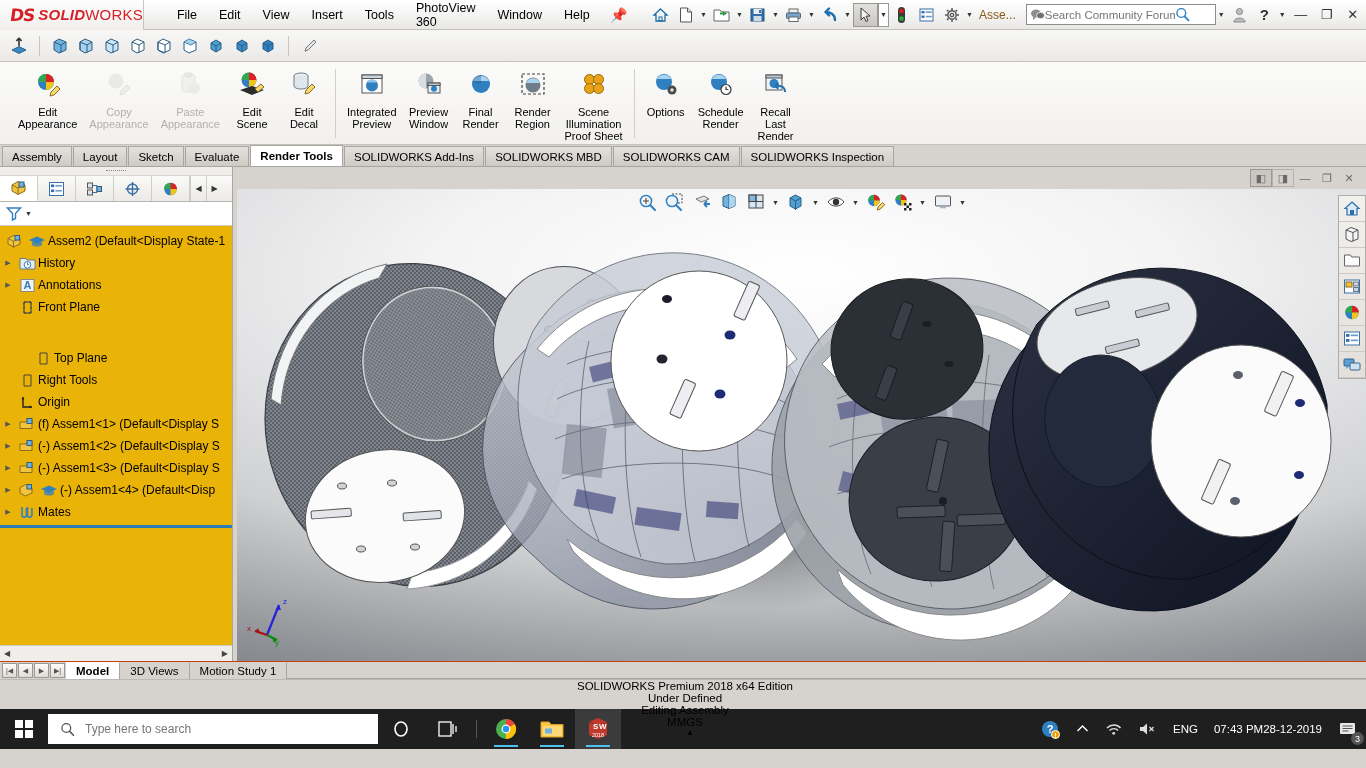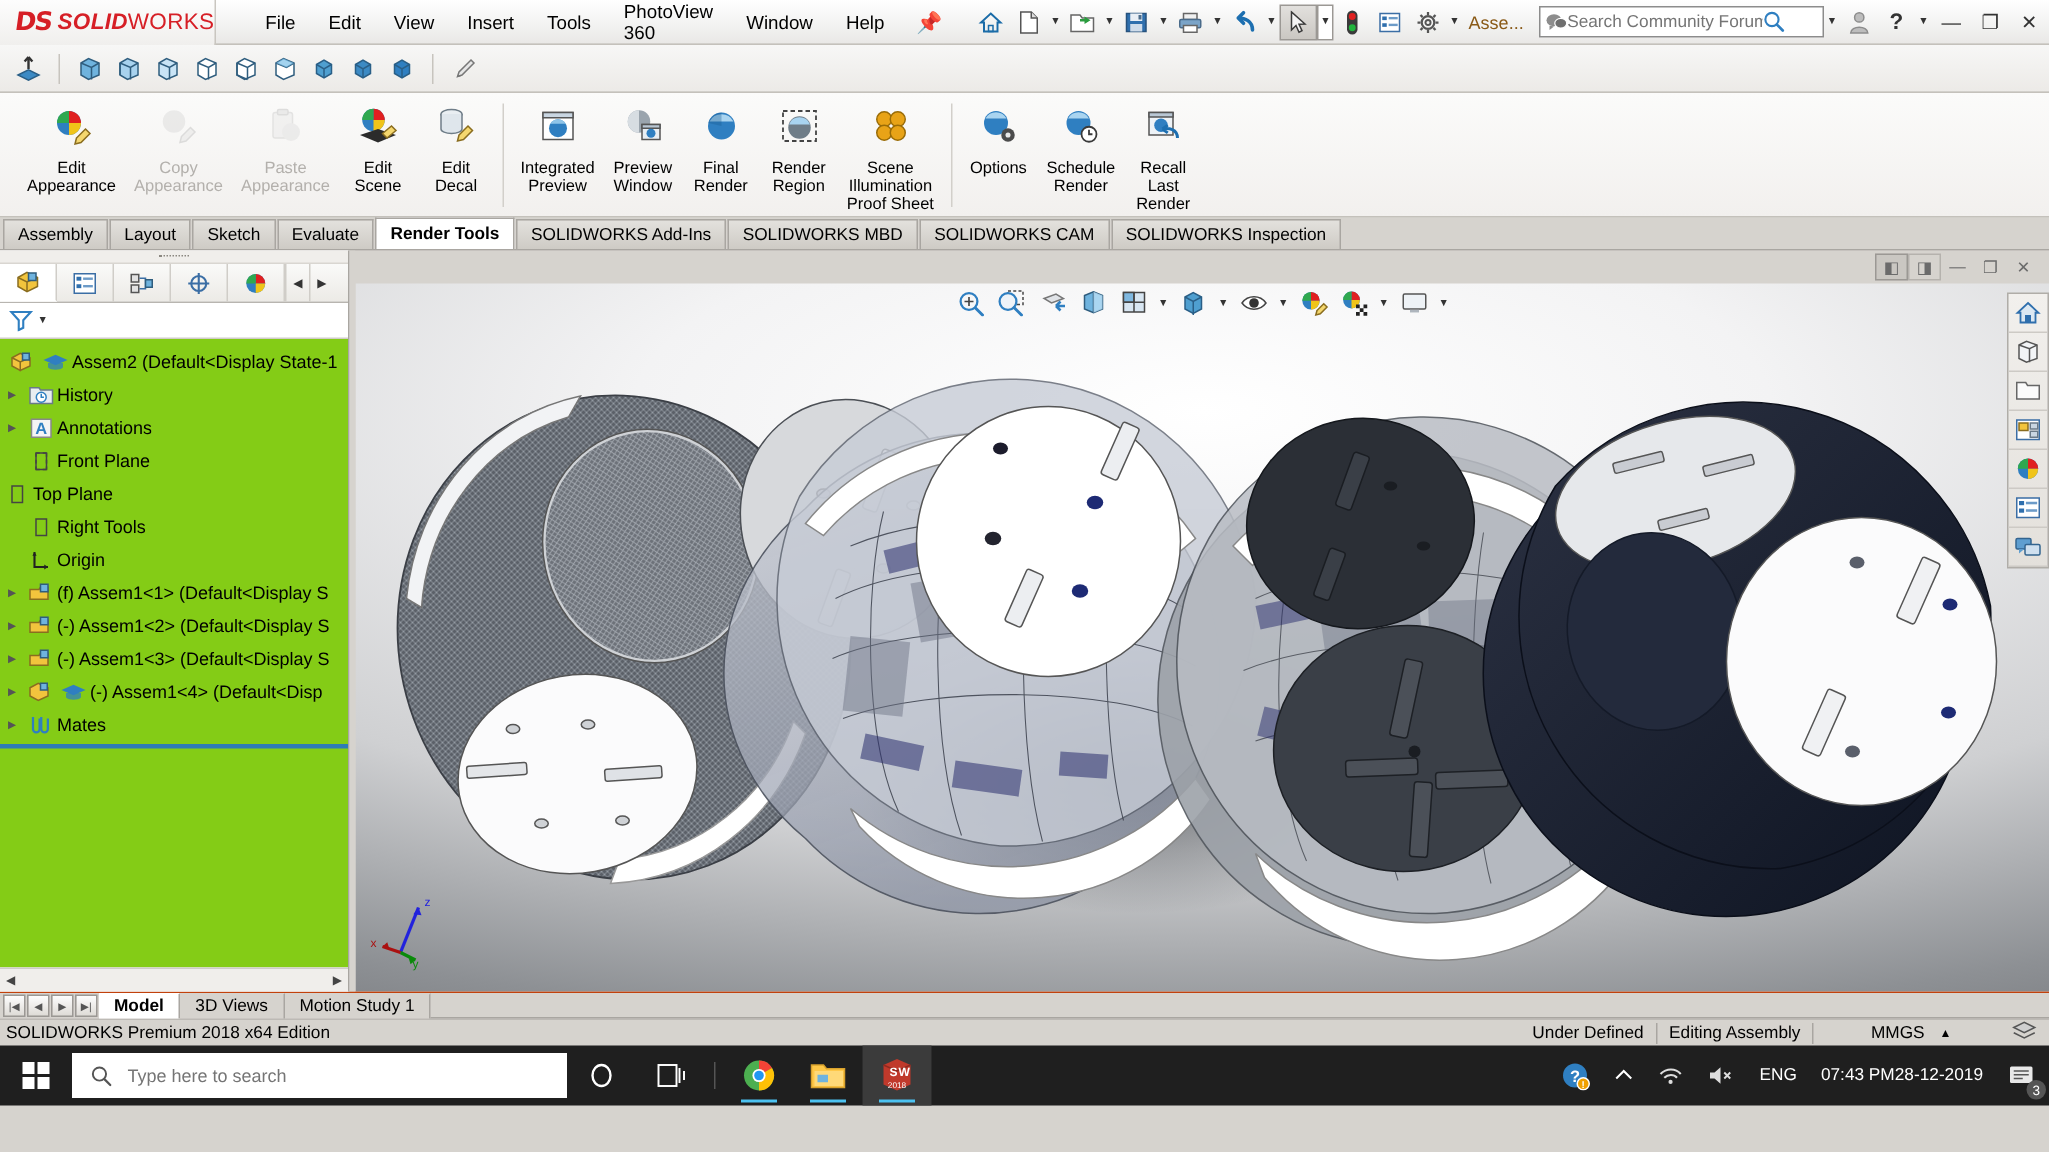--- a/index.html
+++ b/index.html
@@ -81,21 +81,21 @@
   .grip span{ width:20px;height:3px;border-top:1px dotted #8b8881;}
   .ptabs{ height:26px; display:flex; align-items:stretch;
      background:linear-gradient(#fafaf9,#eceae6); border-bottom:1px solid #b8b5b0;}
   .ptab{ width:38px; display:flex;align-items:center;justify-content:center;
      border-right:1px solid #d0cdc8; cursor:default;}
   .ptab.active{ background:#fff; border-bottom:1px solid #fff;}
   .parrow{ width:16px; display:flex;align-items:center;justify-content:center;
      font-size:8px; color:#333; border-left:1px solid #d0cdc8; cursor:default;}
   .filterbar{ height:24px; border-bottom:1px solid #cfccc7; display:flex; align-items:center;
      padding-left:6px; background:#fff;}
-  .tree{ flex:1; overflow:hidden; padding-top:4px; font-size:12px; background:#84cc16;}
+  .tree{ flex:1; overflow:hidden; padding-top:4px; font-size:12px; background:#eab308;}
   .trow{ height:22px; display:flex; align-items:center; white-space:nowrap; cursor:default;}
   .tarr{ width:16px; text-align:center; font-size:7px; color:#555; flex:none;}
   .ticon{ width:22px; display:flex; align-items:center; justify-content:center; flex:none;}
   .tlabel{ overflow:hidden; }
   .hbar{ height:3px; background:#2e7cb5; margin-top:2px;}
   .lp-bottom{ height:16px; background:#f0eeeb; border-top:1px solid #cfccc7;
      display:flex; align-items:center; justify-content:space-between; padding:0 4px;
      font-size:8px; color:#444;}
   .vsplit{ width:4px; background:#d6d3ce; cursor:col-resize;}
   
@@ -120,22 +120,22 @@
   .btabs{ height:18px; display:flex; align-items:stretch; background:#d6d3ce;
      border-top:1px solid #c2410c; }
   .navb{ display:flex; align-items:center; padding-left:2px;}
   .navb div{ width:15px;height:15px;border:1px solid #9b9894;background:linear-gradient(#fdfdfd,#dedbd6);
      display:flex;align-items:center;justify-content:center;font-size:7px;margin-right:1px;color:#555;cursor:default;}
   .btab{ padding:0 10px; display:flex;align-items:center; font-size:11.5px;
      border-right:1px solid #a9a6a1; border-top:1px solid transparent; cursor:default;}
   .btab.active{ background:#fff; font-weight:bold;}
   .btab-fill{ flex:1; border-bottom:1px solid #a9a6a1;}
   
-  .statusbar{ height:18px; display:flex; align-items:center; background:#d6d3ce;
-     border-top:1px solid #bdbab5; font-size:11.5px; padding-left:4px;}
+  .statusbar{ height:30px; display:flex; align-items:center; background:#d6d3ce;
+     border-top:1px solid #bdbab5; font-size:11.5px; padding-left:4px;flex-direction:column;}
   .sb-sep{ width:1px;height:14px; background:#a9a6a1; margin:0 8px;}
   
   .taskbar{ height:40px; background:#1f1f1f; display:flex; align-items:center; }
   .start{ width:48px;height:40px; display:flex;align-items:center;justify-content:center; cursor:default;}
   .tsearch{ width:330px; height:30px; background:#fff; display:flex; align-items:center;
      padding-left:12px; gap:10px; }
   .tsearch input{ border:0;outline:0; font-size:12px; color:#444; width:250px;
      font-family:"Liberation Sans",sans-serif;}
   .tbicon{ width:46px;height:40px; display:flex;align-items:center;justify-content:center;
      position:relative; cursor:default;}
@@ -638,21 +638,21 @@
       </div>
       <div class="trow" style="padding-left:16px;">
         <span class="ticon">
             <svg width="15" height="15" viewBox="0 0 15 15">
               <path d="M4 2 h7 M4 13 h7 M4 2 v11 M11 2 v11" fill="none" stroke="#444" stroke-dasharray="2.5,2"></path>
               <path d="M4 2 h7 v11 h-7 z" fill="none" stroke="#444"></path>
             </svg>
           </span>
         <span class="tlabel">Front Plane</span>
       </div>
-      <div class="trow" style="padding-left:0;">
+      <div class="trow" style="padding-left:32px;margin-top:29px;">
         <span class="ticon">
             <svg width="15" height="15" viewBox="0 0 15 15">
               <path d="M4 2 h7 v11 h-7 z" fill="none" stroke="#444"></path>
             </svg>
           </span>
         <span class="tlabel">Top Plane</span>
       </div>
       <div class="trow" style="padding-left:16px;">
         <span class="ticon">
             <svg width="15" height="15" viewBox="0 0 15 15">

